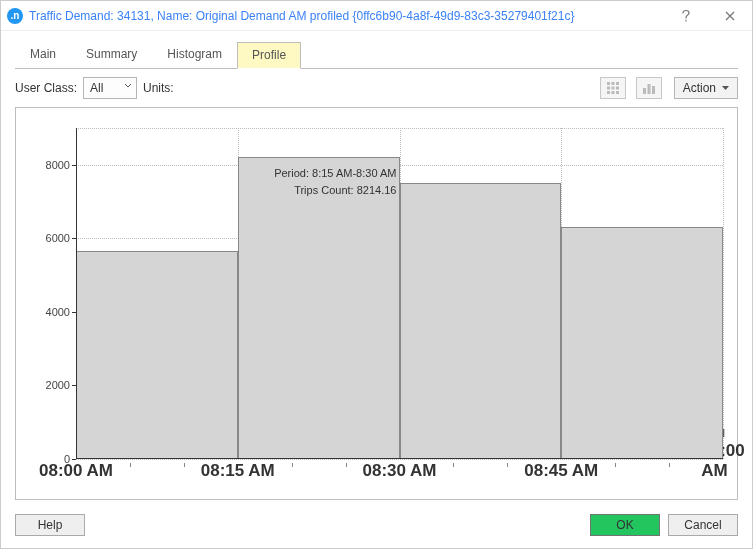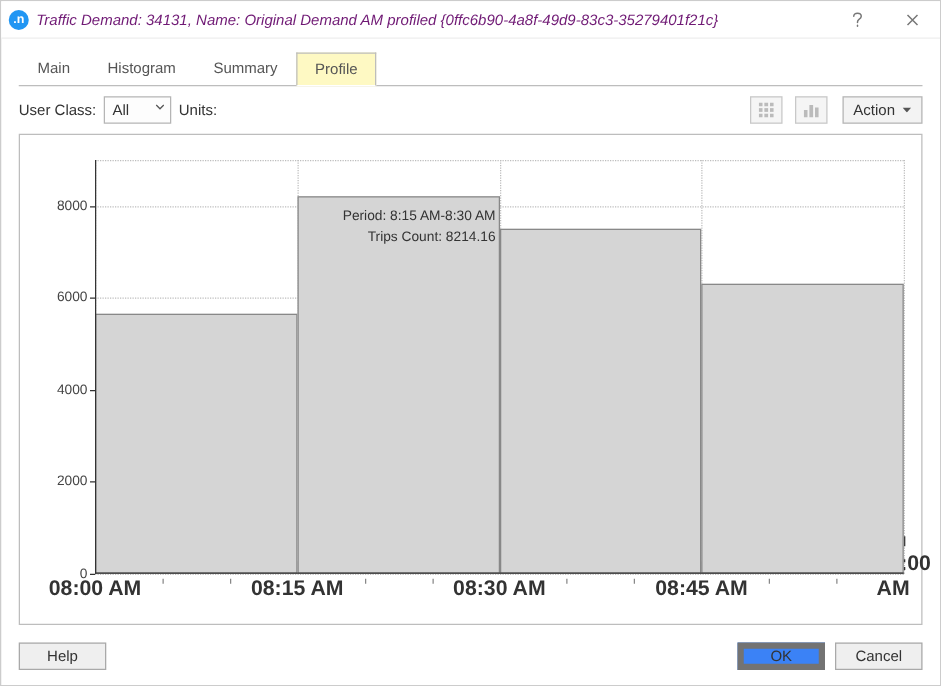--- a/index.html
+++ b/index.html
@@ -1,20 +1,20 @@
 <!DOCTYPE html>
 <html><head>
 <meta charset="utf-8">
 <style>
   * { box-sizing: border-box; }
   html, body { margin:0; padding:0; font-family: "Segoe UI", Tahoma, sans-serif; font-size:12px; color:#444; background:#fff; }
   .window { width:753px; height:549px; border:1px solid #ccc; background:#fff; display:flex; flex-direction:column; }
   .titlebar { height:30px; display:flex; align-items:center; padding:0 0 0 6px; background:#fff; border-bottom:1px solid #eee; }
   .titlebar .app-icon { width:16px; height:16px; border-radius:50%; background:#2196f3; color:#fff; font-size:10px; display:flex; align-items:center; justify-content:center; margin-right:6px; font-weight:bold; }
-  .titlebar .title { flex:1; color:#701a75; white-space:nowrap; overflow:hidden; text-overflow:ellipsis;font-style:italic; }
+  .titlebar .title { flex:1; color:#3b82f6; white-space:nowrap; overflow:hidden; text-overflow:ellipsis; }
   .titlebar .winbtn { width:44px; height:30px; display:flex; align-items:center; justify-content:center; color:#666; }
   .titlebar .winbtn svg { stroke:#777; }
   .tabs { display:flex; padding:10px 14px 0 14px; gap:0; }
   .tab { padding:5px 14px 6px 14px; color:#555; border:1px solid transparent; border-bottom:none; cursor:default; }
   .tab.active { border:1px solid #bdbdbd; border-bottom:1px solid #fff; background:#fef9c3; position:relative; top:1px; }
   .tabs-bottom-line { height:1px; background:#bdbdbd; margin:0 14px; }
   .toolbar { display:flex; align-items:center; gap:6px; padding:8px 14px; }
   .toolbar label { color:#333; }
   .select { position:relative; display:inline-flex; align-items:center; border:1px solid #b5b5b5; background:#fdfdfd; height:22px; }
   .select .val { padding:0 20px 0 6px; line-height:20px; color:#333; }
@@ -32,21 +32,21 @@
   .x-tick .mk { position:absolute; left:50%; top:-12px; width:0; height:8px; border-left:1px solid #333; }
   .minor-x { position:absolute; bottom:-8px; width:0; height:4px; border-left:1px solid #888; }
   .axes { position:absolute; inset:0; border-left:1px solid #333; border-bottom:1px solid #333; }
   .dot-col { position:absolute; top:0; bottom:0; width:0; border-left:1px dotted #bdbdbd; }
   .dot-row { position:absolute; left:0; right:0; height:0; border-top:1px dotted #bdbdbd; }
   .bars { position:absolute; inset:0; }
   .bar { position:absolute; bottom:0; background:#d5d5d5; border:1px solid #888; }
   .tooltip { position:absolute; font-size:11px; color:#333; text-align:right; line-height:1.6; white-space:nowrap; }
   .footer { display:flex; align-items:center; padding:8px 14px 12px 14px; gap:8px; }
   .btn { min-width:70px; height:22px; border:1px solid #a9a9a9; background:#efefef; display:flex; align-items:center; justify-content:center; color:#333; }
-  .btn.primary { border:5px solid #737373; background:#3b82f6; }
+  .btn.primary { border:1px solid #737373; background:#22c55e; }
   .chev svg, .iconbtn svg { display:block; }
 </style>
 </head>
 <body>
 
 <div class="window">
 
   <div class="titlebar">
     <div class="app-icon">.n</div>
     <div class="title">Traffic Demand: 34131, Name: Original Demand AM profiled  {0ffc6b90-4a8f-49d9-83c3-35279401f21c}</div>
@@ -57,22 +57,22 @@
     </div>
     <div class="winbtn">
       <svg width="10" height="10" viewBox="0 0 10 10">
           <path d="M1 1L9 9M9 1L1 9" stroke-width="1.2"></path>
         </svg>
     </div>
   </div>
 
   <div class="tabs">
     <div class="tab">Main</div>
+    <div class="tab">Summary</div>
     <div class="tab">Histogram</div>
-    <div class="tab">Summary</div>
     <div class="tab active">Profile</div>
   </div>
   <div class="tabs-bottom-line"></div>
 
   <div class="toolbar">
     <label>User Class:</label>
     <div class="select" style="width:54px">
       <span class="val">All</span>
       <span class="chev">
           <svg width="8" height="6">

